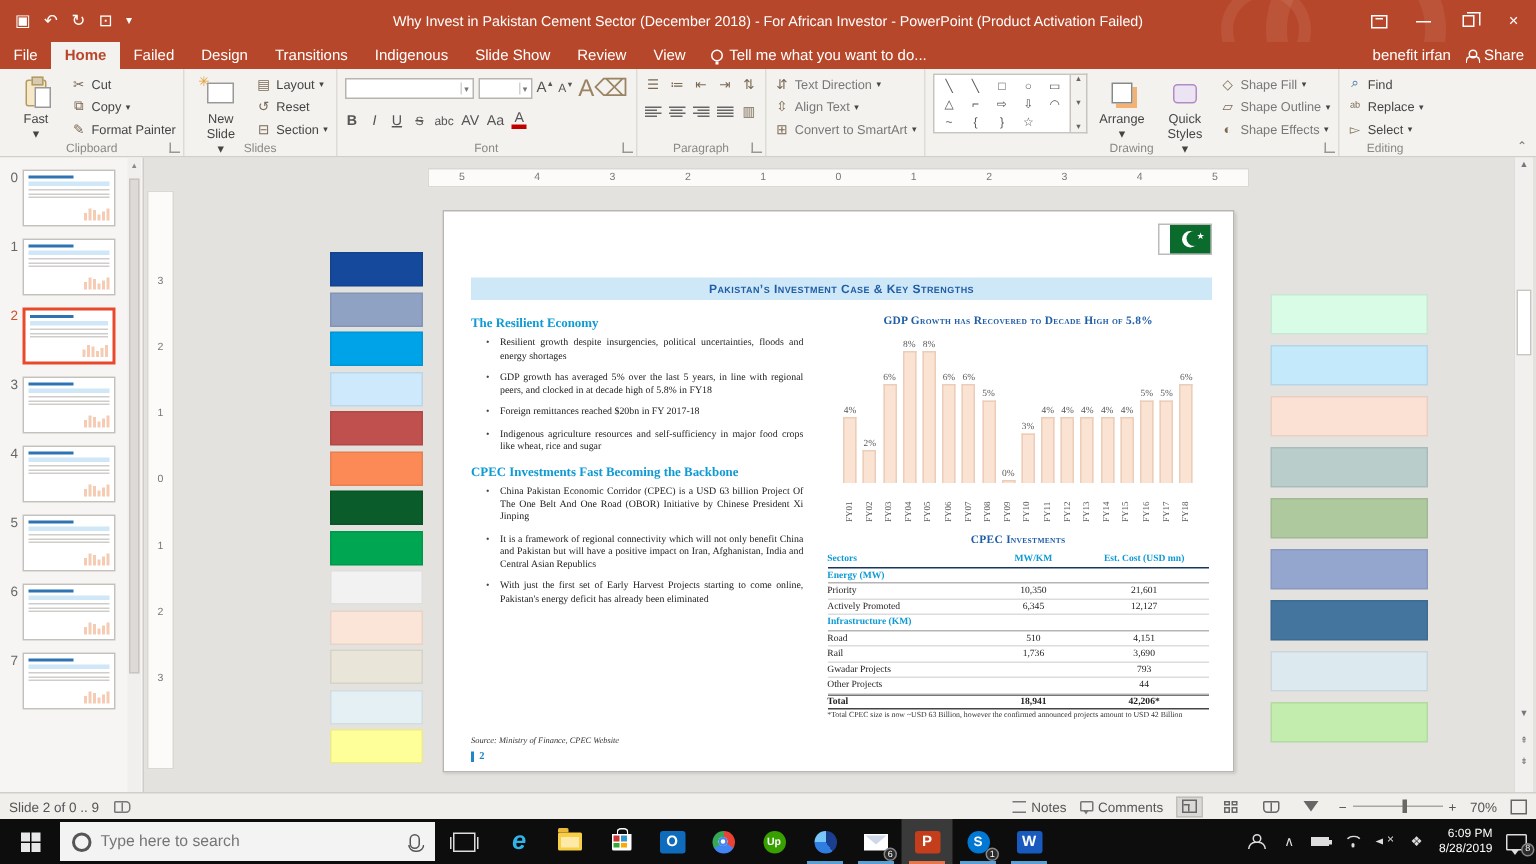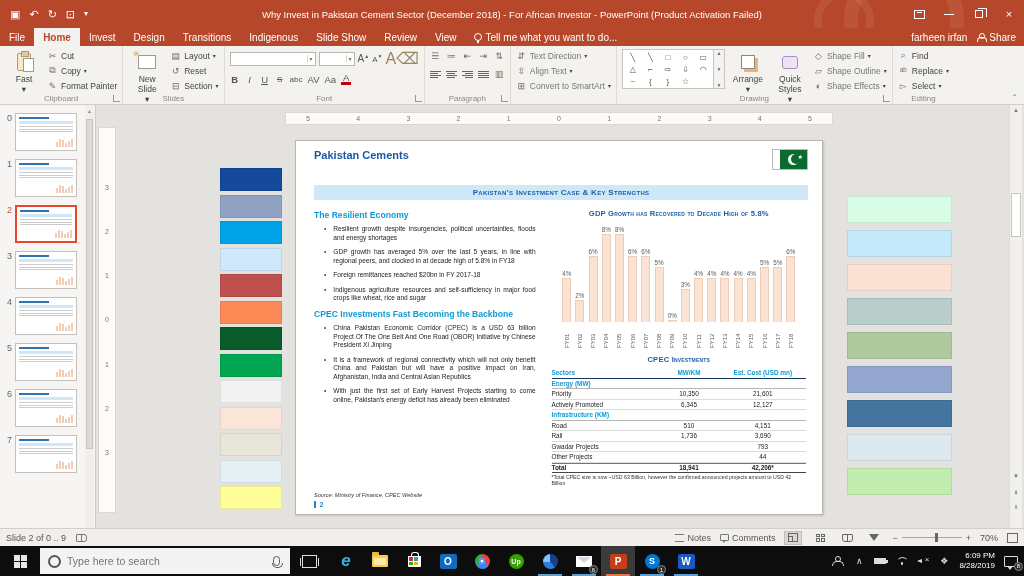--- a/index.html
+++ b/index.html
@@ -100,21 +100,21 @@
   .slide { position:absolute; left:295px; top:35px; width:528px; height:375px; background:#fff; border:1px solid #b9b6b2; box-shadow:1px 1px 2px rgba(0,0,0,.15); }
   .sl-head { position:absolute; left:18px; top:8px; right:14px; }
   .sl-title { font-size:11px; font-weight:bold; color:#1b57a8; }
   .sl-sub { font-size:10px; font-style:italic; color:#595959; border-bottom:1.5px solid #17375e; padding-bottom:3px; }
   .flag { position:absolute; right:0px; top:0px; width:36px; height:21px; background:#fff; border:1px solid #bbb; display:flex; }
   .flag .green { margin-left:7px; flex:1; background:#0a6b2d; position:relative; }
   .flag .cres { position:absolute; left:8px; top:4px; width:11px; height:11px; border-radius:50%; background:#fff; }
   .flag .cres::after { content:""; position:absolute; left:3px; top:0px; width:10px; height:10px; border-radius:50%; background:#0a6b2d; }
   .flag .star { position:absolute; right:4px; top:3px; color:#fff; font-size:6px; }
   .banner { position:absolute; left:18px; right:14px; top:44px; height:15px; background:#cfe8f8; color:#1f5da6; font-weight:bold; font-size:8px; font-variant:small-caps; letter-spacing:.3px; display:flex; align-items:center; justify-content:center; }
-  .cols { position:absolute; left:18px; right:12px; top:64px; bottom:6px; display:flex; gap:10px; }
+  .cols { position:absolute; left:18px; right:12px; top:64px; bottom:6px; display:flex; gap:10px;font-family:Liberation Serif, serif; }
   .lcol { width:46%; display:flex; flex-direction:column; }
   .rcol { width:54%; display:flex; flex-direction:column; align-items:center; }
   .sec-h { font-size:8.6px; font-weight:bold; color:#0e9ad4; margin:5px 0 5px 0; }
   .bullet { display:flex; gap:7px; font-size:6.6px; line-height:1.3; color:#222; text-align:justify; margin:0 2px 6px 10px; }
   .bdot { font-size:6.6px; color:#444; }
   .src { margin-top:auto; font-size:5.6px; font-style:italic; color:#333; }
   .pgrow { display:flex; gap:4px; align-items:center; margin-top:3px; }
   .pgbar { width:1.5px; height:7px; background:#1f86c8; }
   .pgnum { font-size:7px; font-weight:bold; color:#1f86c8; }
 
@@ -235,34 +235,34 @@
           <span class="restore"></span>
         </span>
       <span class="wbtn">×</span>
     </div>
   </div>
 
   <div class="menubar">
     <div style="display:flex;align-items:stretch;">
         <div class="mtab">File</div>
         <div class="mtab active">Home</div>
-        <div class="mtab">Invest</div>
+        <div class="mtab">Failed</div>
         <div class="mtab">Design</div>
         <div class="mtab">Transitions</div>
         <div class="mtab">Indigenous</div>
         <div class="mtab">Slide Show</div>
         <div class="mtab">Review</div>
         <div class="mtab">View</div>
       </div>
     <div class="tellme">
       <span class="bulb"></span>
       <span>Tell me what you want to do...</span>
     </div>
     <div class="mb-right">
-      <span>farheen irfan</span>
+      <span>benefit irfan</span>
       <span class="share-btn">
         <span class="person-g"></span>
         <span>Share</span>
       </span>
     </div>
   </div>
 
   <div class="ribbon">
     <div class="rgroup">
       <div class="bigbtn">
@@ -686,21 +686,20 @@
         <div class="swatch" style="background: rgb(185, 205, 202);"></div>
         <div class="swatch" style="background: rgb(175, 201, 159);"></div>
         <div class="swatch" style="background: rgb(149, 166, 206);"></div>
         <div class="swatch" style="background: rgb(68, 117, 158);"></div>
         <div class="swatch" style="background: rgb(220, 233, 239);"></div>
         <div class="swatch" style="background: rgb(195, 237, 175);"></div>
       </div>
 
     <div class="slide">
       <div class="sl-head">
-        <div class="sl-title">Pakistan Cements</div>
         <div class="flag">
           <div class="green">
               <span class="cres"></span>
               <span class="star">★</span>
             </div>
         </div>
       </div>
       <div class="banner">Pakistan’s Investment Case &amp; Key Strengths</div>
       <div class="cols">
         <div class="lcol">

